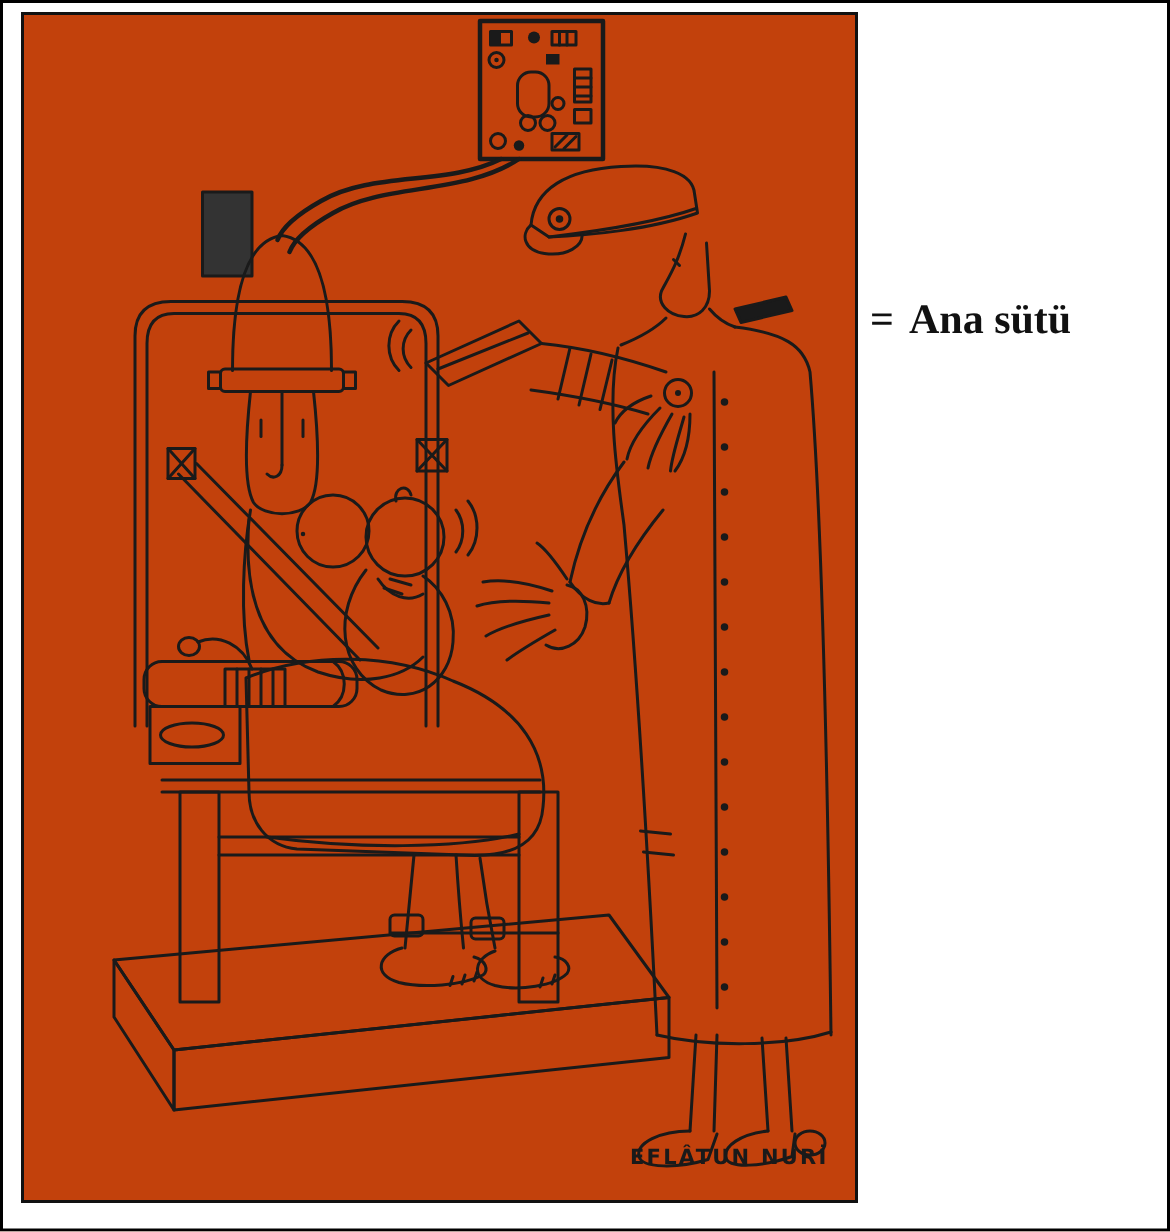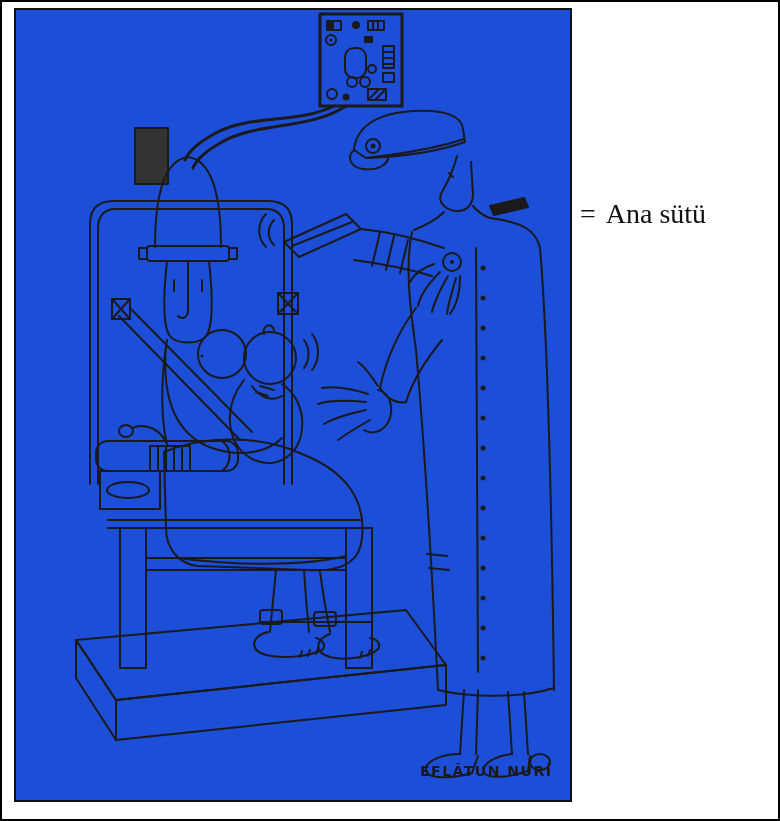--- a/index.html
+++ b/index.html
@@ -11,29 +11,29 @@
     box-sizing:border-box;
     font-family:"Liberation Serif", serif;
     overflow:hidden;
   }
   .cartoon-frame{
     position:absolute;
     left:12px;top:6px;
     width:558px;height:794px;
     border:2px solid #111;
     box-sizing:border-box;
-    background:#1d4ed8;
+    background:#c2410c;
   }
   .cartoon-frame svg{display:block;}
   .caption{
     position:absolute;
     left:578px;top:196px;
     width:190px;
     font-family:"Liberation Serif", serif;
-    font-weight:normal;
+    font-weight:bold;
     font-size:28px;
     color:#111;
     white-space:nowrap;
   }
   .caption .eq{margin-right:10px;}
   .sig{
     font-family:"DejaVu Sans", sans-serif;
     font-weight:bold;
     letter-spacing:1.5px;
   }

